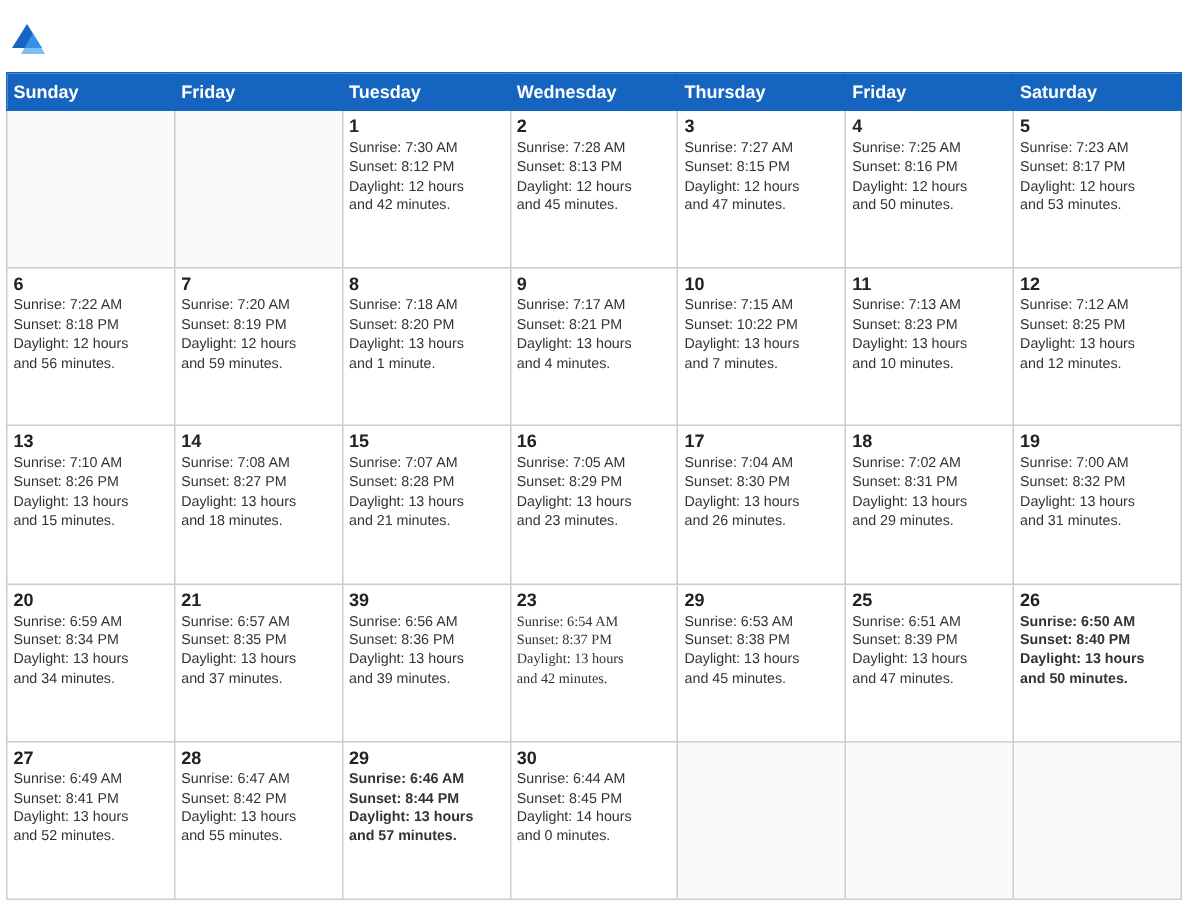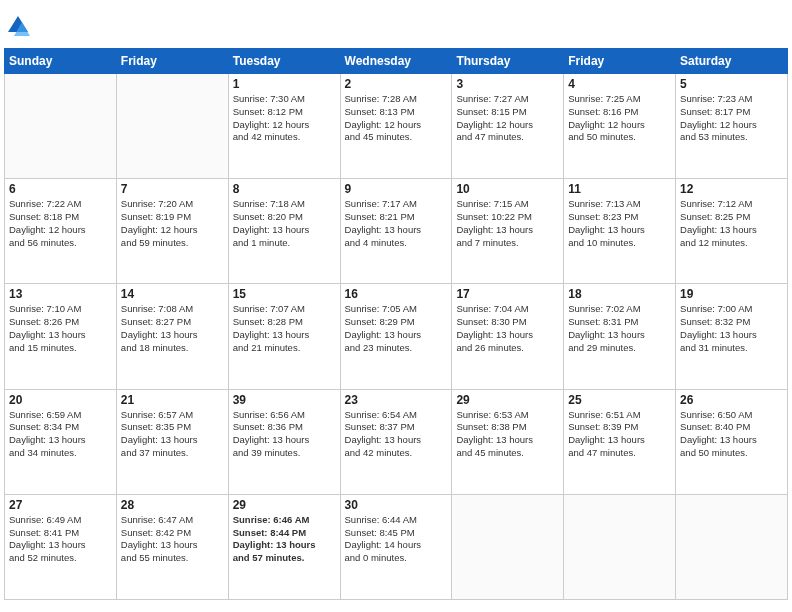--- a/index.html
+++ b/index.html
@@ -294,42 +294,42 @@
           </td>
           <td>
             <span class="day-num">39</span>
             <div class="cell-text" style="white-space: pre-line;">Sunrise: 6:56 AM
 Sunset: 8:36 PM
 Daylight: 13 hours
 and 39 minutes.</div>
           </td>
           <td>
             <span class="day-num">23</span>
-            <div class="cell-text" style="white-space: pre-line;">Sunrise: 6:54 AM
+            <div class="cell-text" style="white-space: pre-line; font-family: Liberation Serif, serif;">Sunrise: 6:54 AM
 Sunset: 8:37 PM
 Daylight: 13 hours
 and 42 minutes.</div>
           </td>
           <td>
             <span class="day-num">29</span>
             <div class="cell-text" style="white-space: pre-line;">Sunrise: 6:53 AM
 Sunset: 8:38 PM
 Daylight: 13 hours
 and 45 minutes.</div>
           </td>
           <td>
             <span class="day-num">25</span>
             <div class="cell-text" style="white-space: pre-line;">Sunrise: 6:51 AM
 Sunset: 8:39 PM
 Daylight: 13 hours
 and 47 minutes.</div>
           </td>
           <td>
             <span class="day-num">26</span>
-            <div class="cell-text" style="white-space: pre-line;">Sunrise: 6:50 AM
+            <div class="cell-text" style="white-space: pre-line; font-weight: bold;">Sunrise: 6:50 AM
 Sunset: 8:40 PM
 Daylight: 13 hours
 and 50 minutes.</div>
           </td>
         </tr>
         <tr class="last-row">
           <td>
             <span class="day-num">27</span>
             <div class="cell-text" style="white-space: pre-line;">Sunrise: 6:49 AM
 Sunset: 8:41 PM

